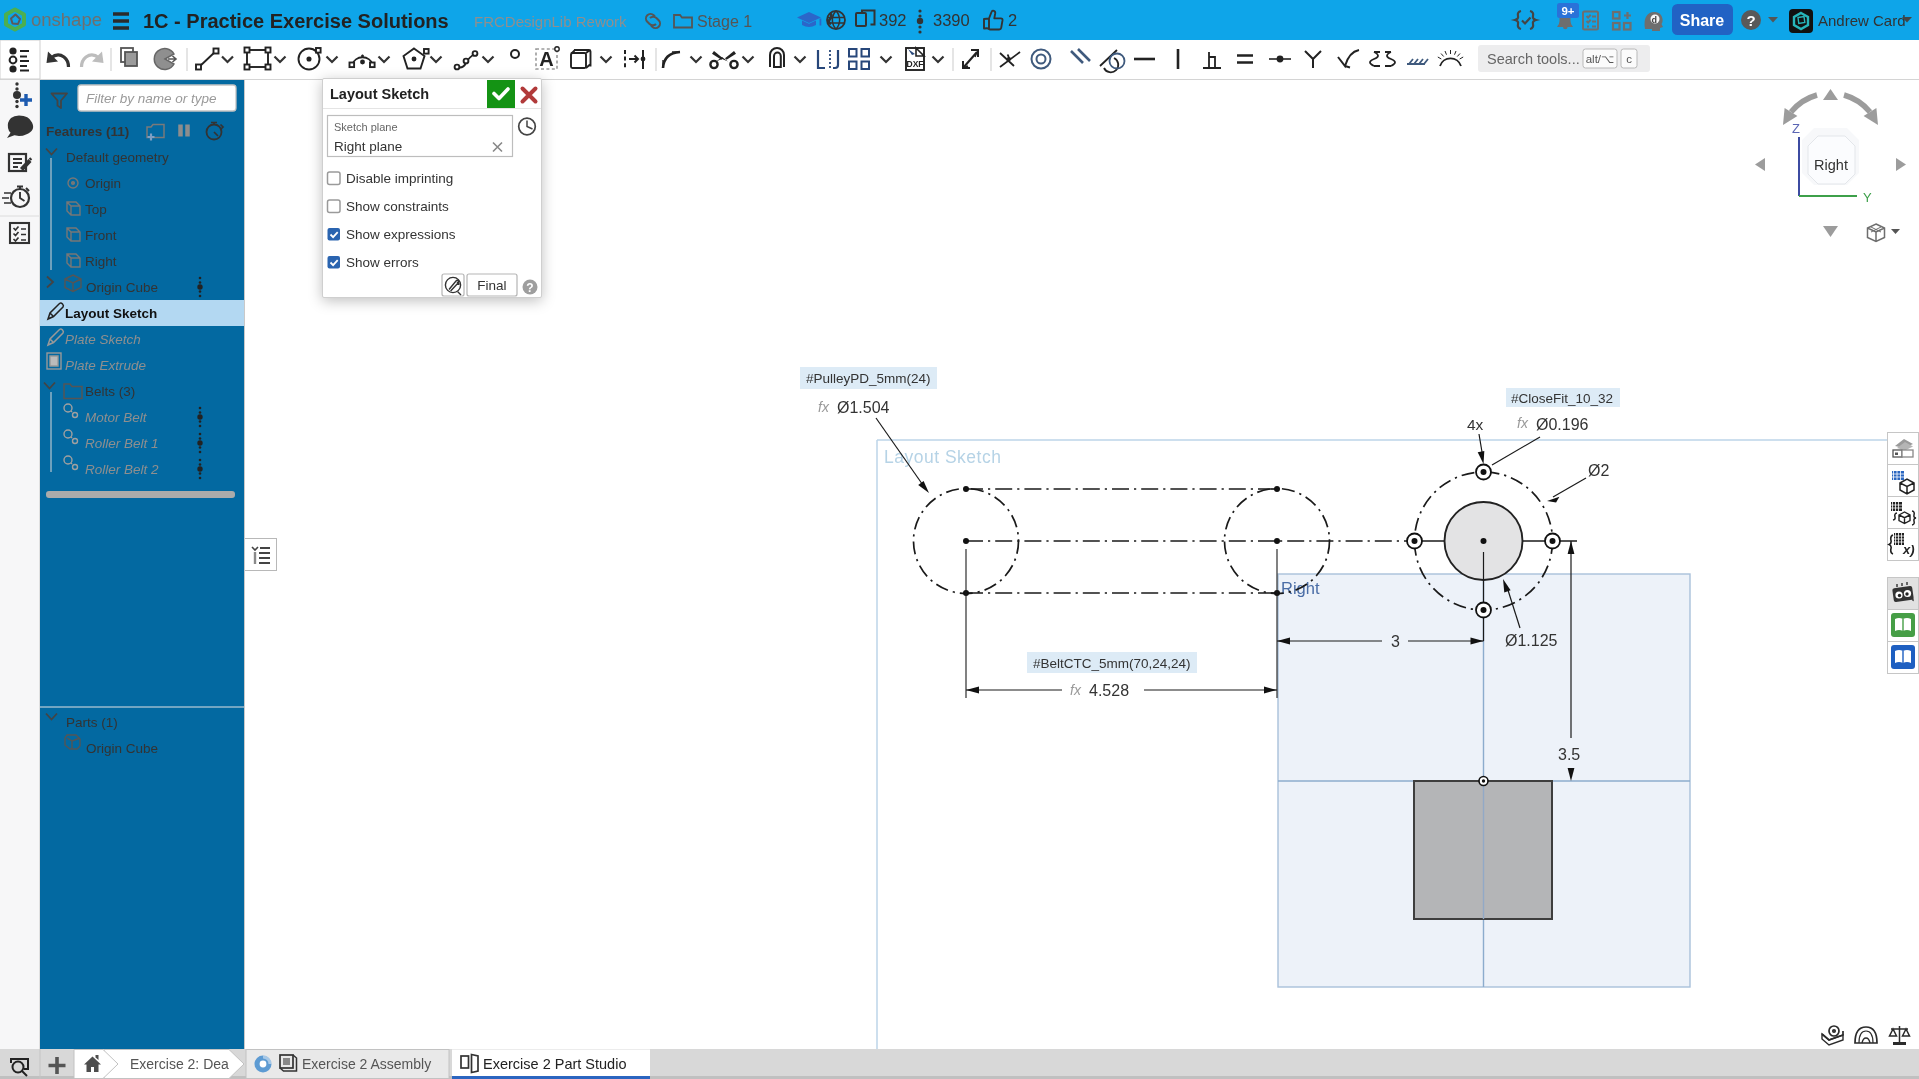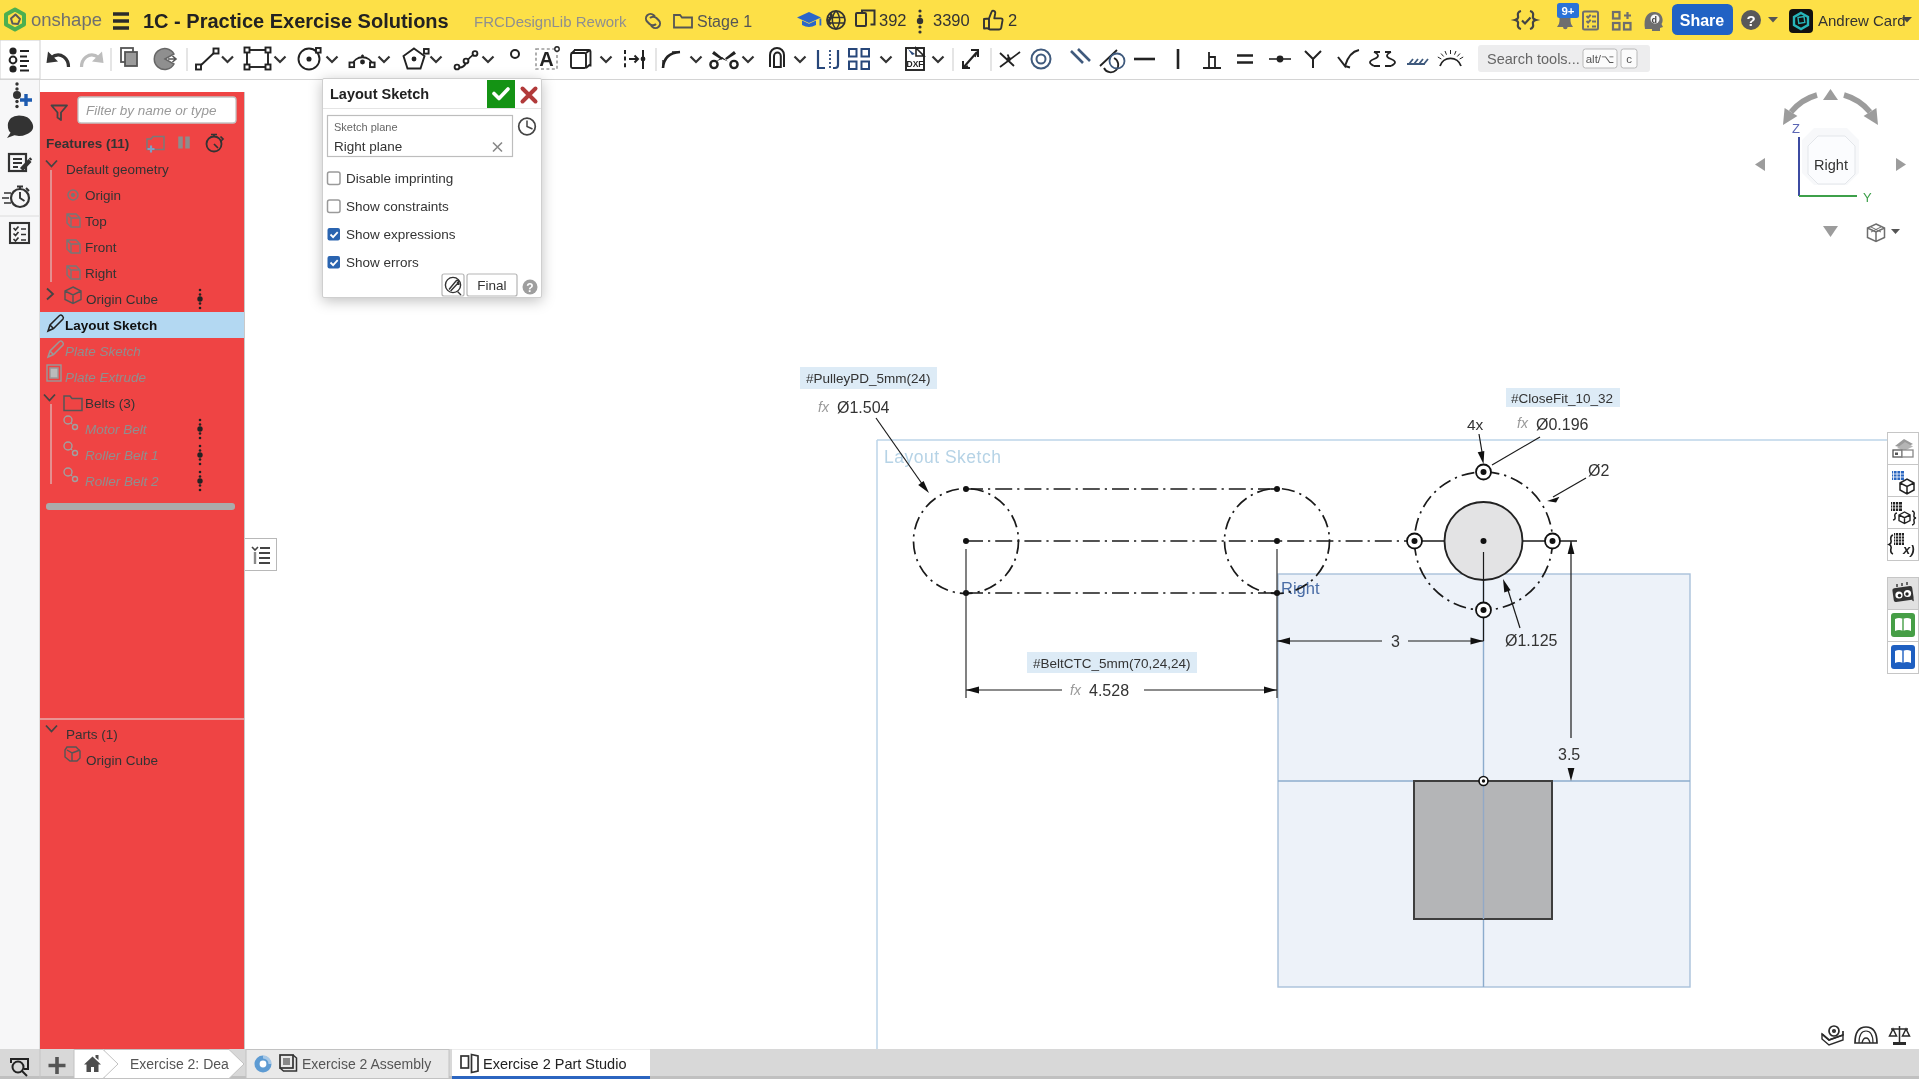--- a/index.html
+++ b/index.html
@@ -1,24 +1,24 @@
 <!DOCTYPE html>
 <html><head>
 <meta charset="utf-8">
 <style>
 * { margin:0; padding:0; box-sizing:border-box; }
 html,body { width:1919px; height:1079px; overflow:hidden; }
 body { font-family:"Liberation Sans", sans-serif; background:#fff; }
 #app { position:relative; width:1919px; height:1079px; overflow:hidden; background:#fff; }
 .abs { position:absolute; }
 
-#topbar { position:absolute; left:0; top:0; width:1919px; height:40px; background:#fde047; z-index:20; }
+#topbar { position:absolute; left:0; top:0; width:1919px; height:40px; background:#0ea5e9; z-index:20; }
 #toolbar { position:absolute; left:0; top:40px; width:1919px; height:40px; background:#fff; border-bottom:1px solid #d4d4d4; z-index:20; }
 #leftstrip { position:absolute; left:0; top:80px; width:40px; height:969px; background:#f7f7f8; border-right:1px solid #e0e0e0; z-index:12; }
-#panel { position:absolute; left:40px; top:92px; width:205px; height:969px; background:#ef4444; border-right:1px solid #c9c9c9; z-index:12; }
+#panel { position:absolute; left:40px; top:80px; width:205px; height:969px; background:#0369a1; border-right:1px solid #c9c9c9; z-index:12; }
 #flyout { position:absolute; left:245px; top:538px; width:32px; height:33px; background:#fff; border:1px solid #b8b8b8; border-left:none; z-index:12; }
 #dialog { position:absolute; left:322px; top:78px; width:220px; height:220px; background:#fff; border:1px solid #cfcfcf; border-radius:2px; box-shadow:0 3px 14px rgba(0,0,0,0.25); z-index:25; }
 #bottombar { position:absolute; left:0; top:1049px; width:1919px; height:47px; background:#d9d9d9; z-index:22; }
 </style>
 </head>
 <body>
 <div id="app">
 
 <svg id="mainsvg" class="abs" style="left:0;top:0;z-index:5" width="1919" height="1079" viewBox="0 0 1919 1079">
 

